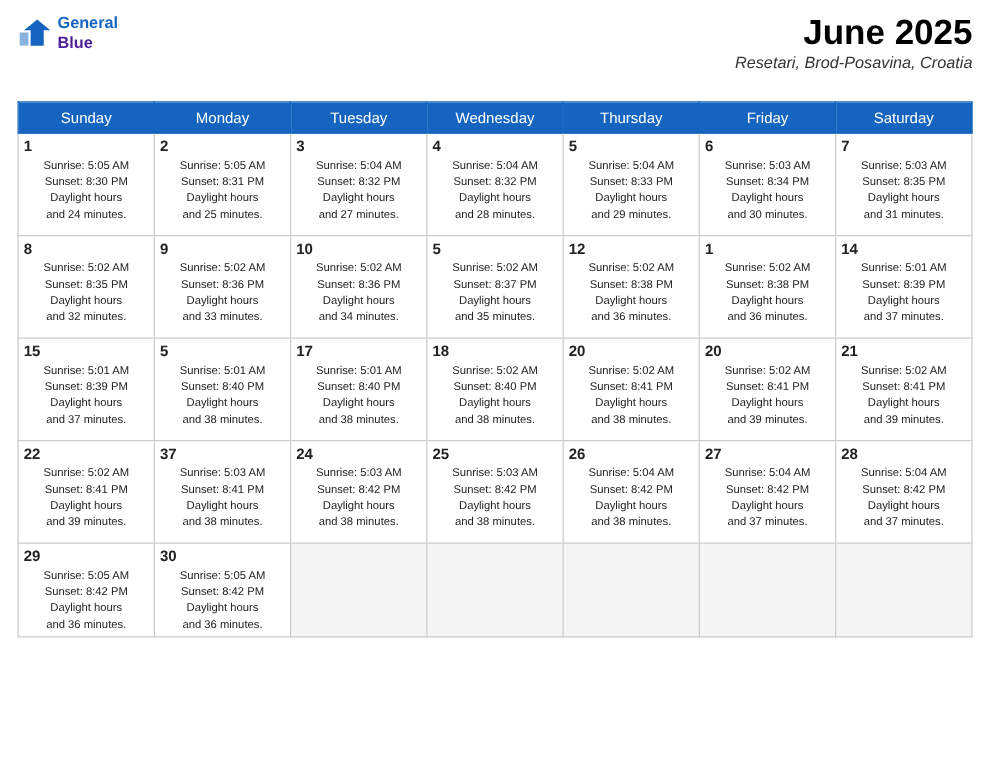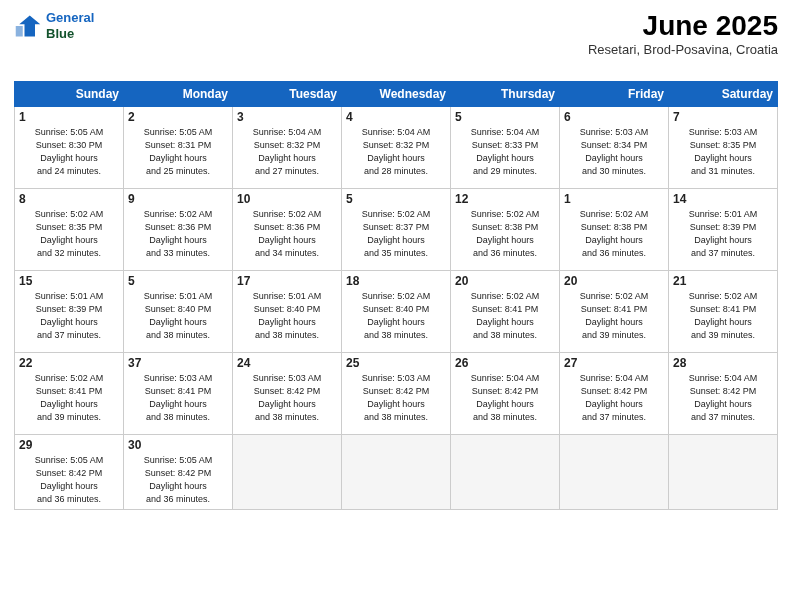--- a/index.html
+++ b/index.html
@@ -44,33 +44,34 @@
       text-align: right;
     }
     .main-title {
       font-size: 28px;
       font-weight: bold;
       color: #000000;
     }
     .subtitle {
       font-size: 13px;
       color: #333;
+      font-style: italic;
     }
     .calendar {
       width: 100%;
       border-collapse: collapse;
       border: 1px solid #ccc;
     }
     .calendar th {
       background: #1565c0;
       color: #fff;
       font-size: 12px;
-      font-weight: bold;
+      font-weight: normal;
       padding: 5px 4px;
-      text-align: right;
+      text-align: center;
       border: 1px solid #1565c0;
     }
     .calendar td {
       vertical-align: top;
       border: 1px solid #ccc;
       padding: 3px 4px;
       font-size: 9.5px;
       color: #222;
       width: 14.28%;
       height: 82px;
@@ -104,21 +105,21 @@
 <div class="page">
   <div class="header">
     <div class="logo">
       <svg class="logo-icon" viewBox="0 0 32 32">
         <rect x="0" y="0" width="32" height="32" fill="white"></rect>
         <polygon points="18,4 30,14 24,14 24,28 12,28 12,14 6,14" fill="#1565c0"></polygon>
         <rect x="2" y="16" width="8" height="12" fill="#1565c0" opacity="0.5"></rect>
       </svg>
       <div class="logo-text">
         <div><span>General</span></div>
-        <div><span style="color:#14532d">Blue</span></div>
+        <div><span style="color:#4c1d95">Blue</span></div>
       </div>
     </div>
     <div class="title-section">
       <div class="main-title">June 2025</div>
       <div class="subtitle">Resetari, Brod-Posavina, Croatia</div>
     </div>
   </div>
 
   <table class="calendar">
     <thead>

